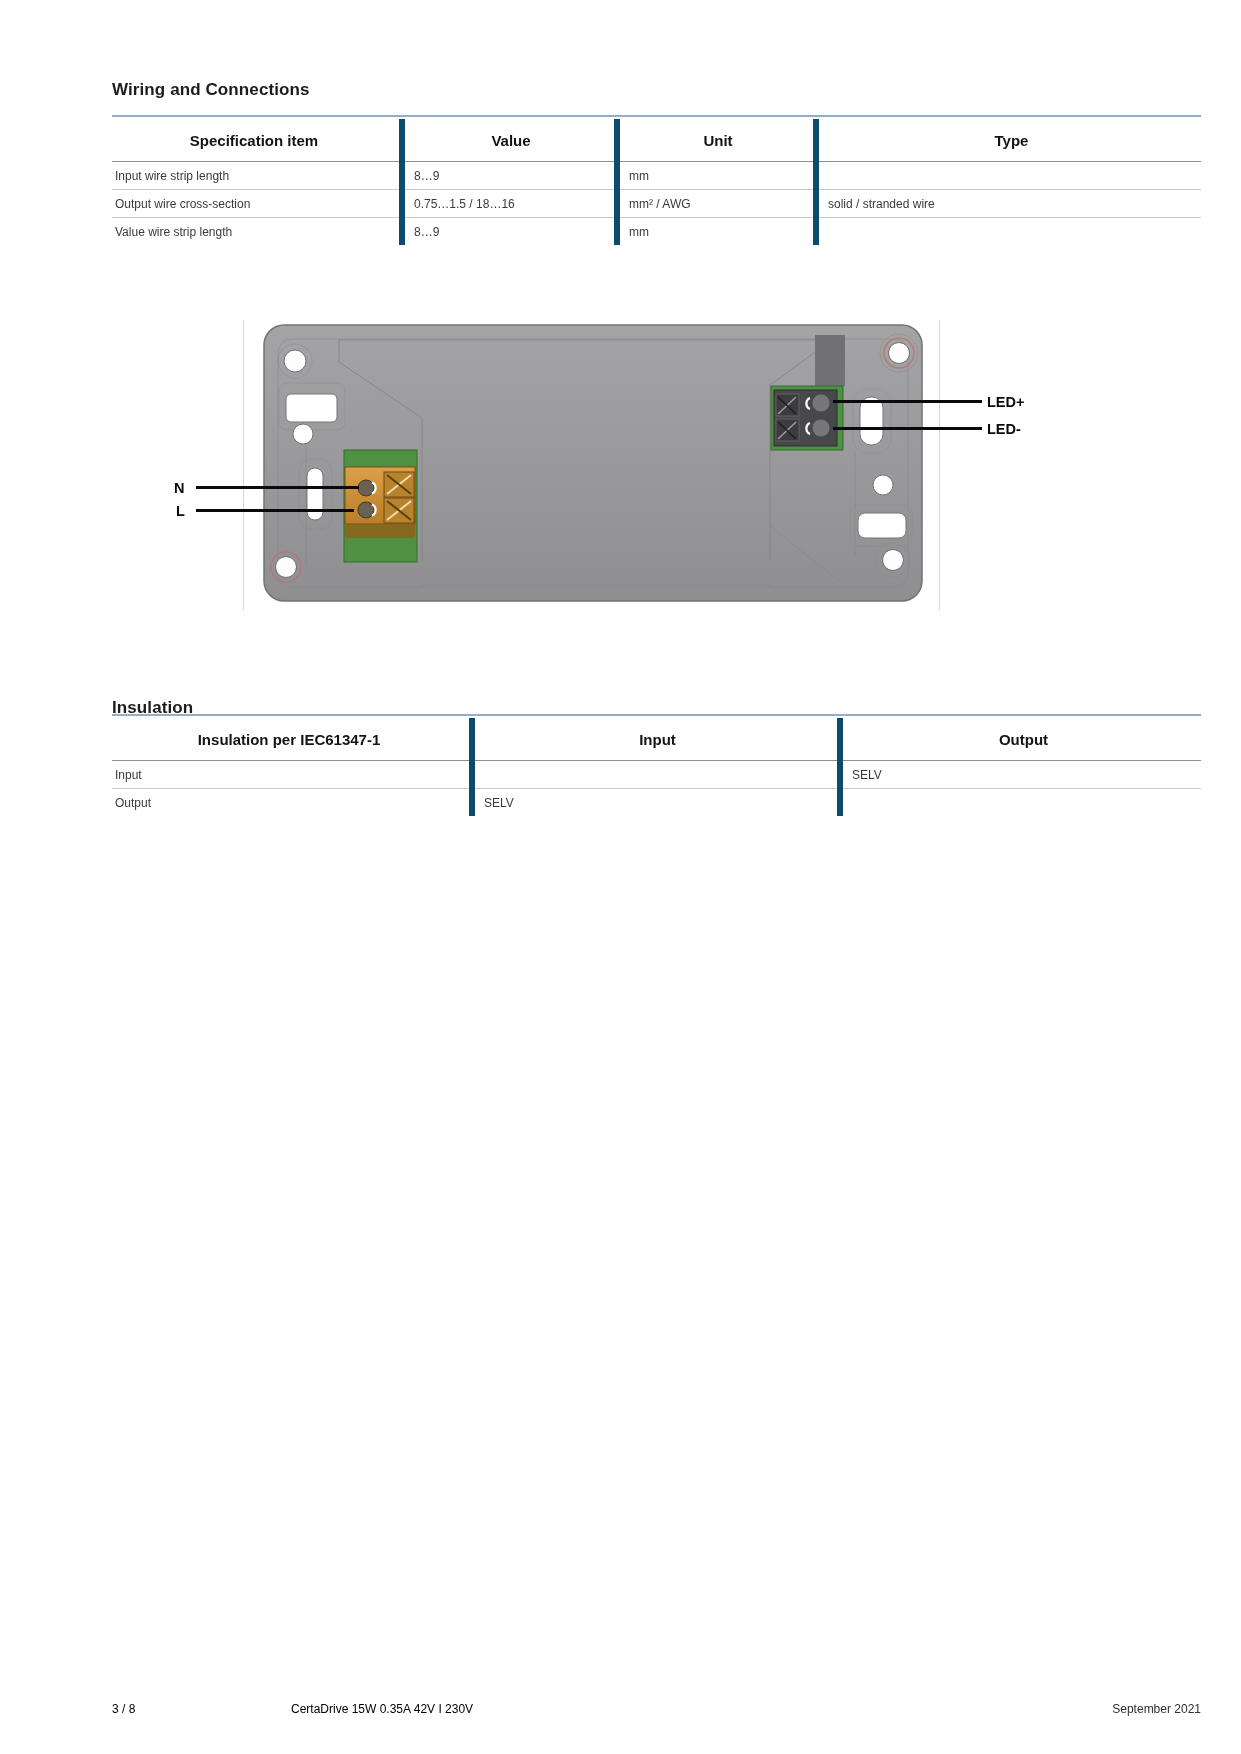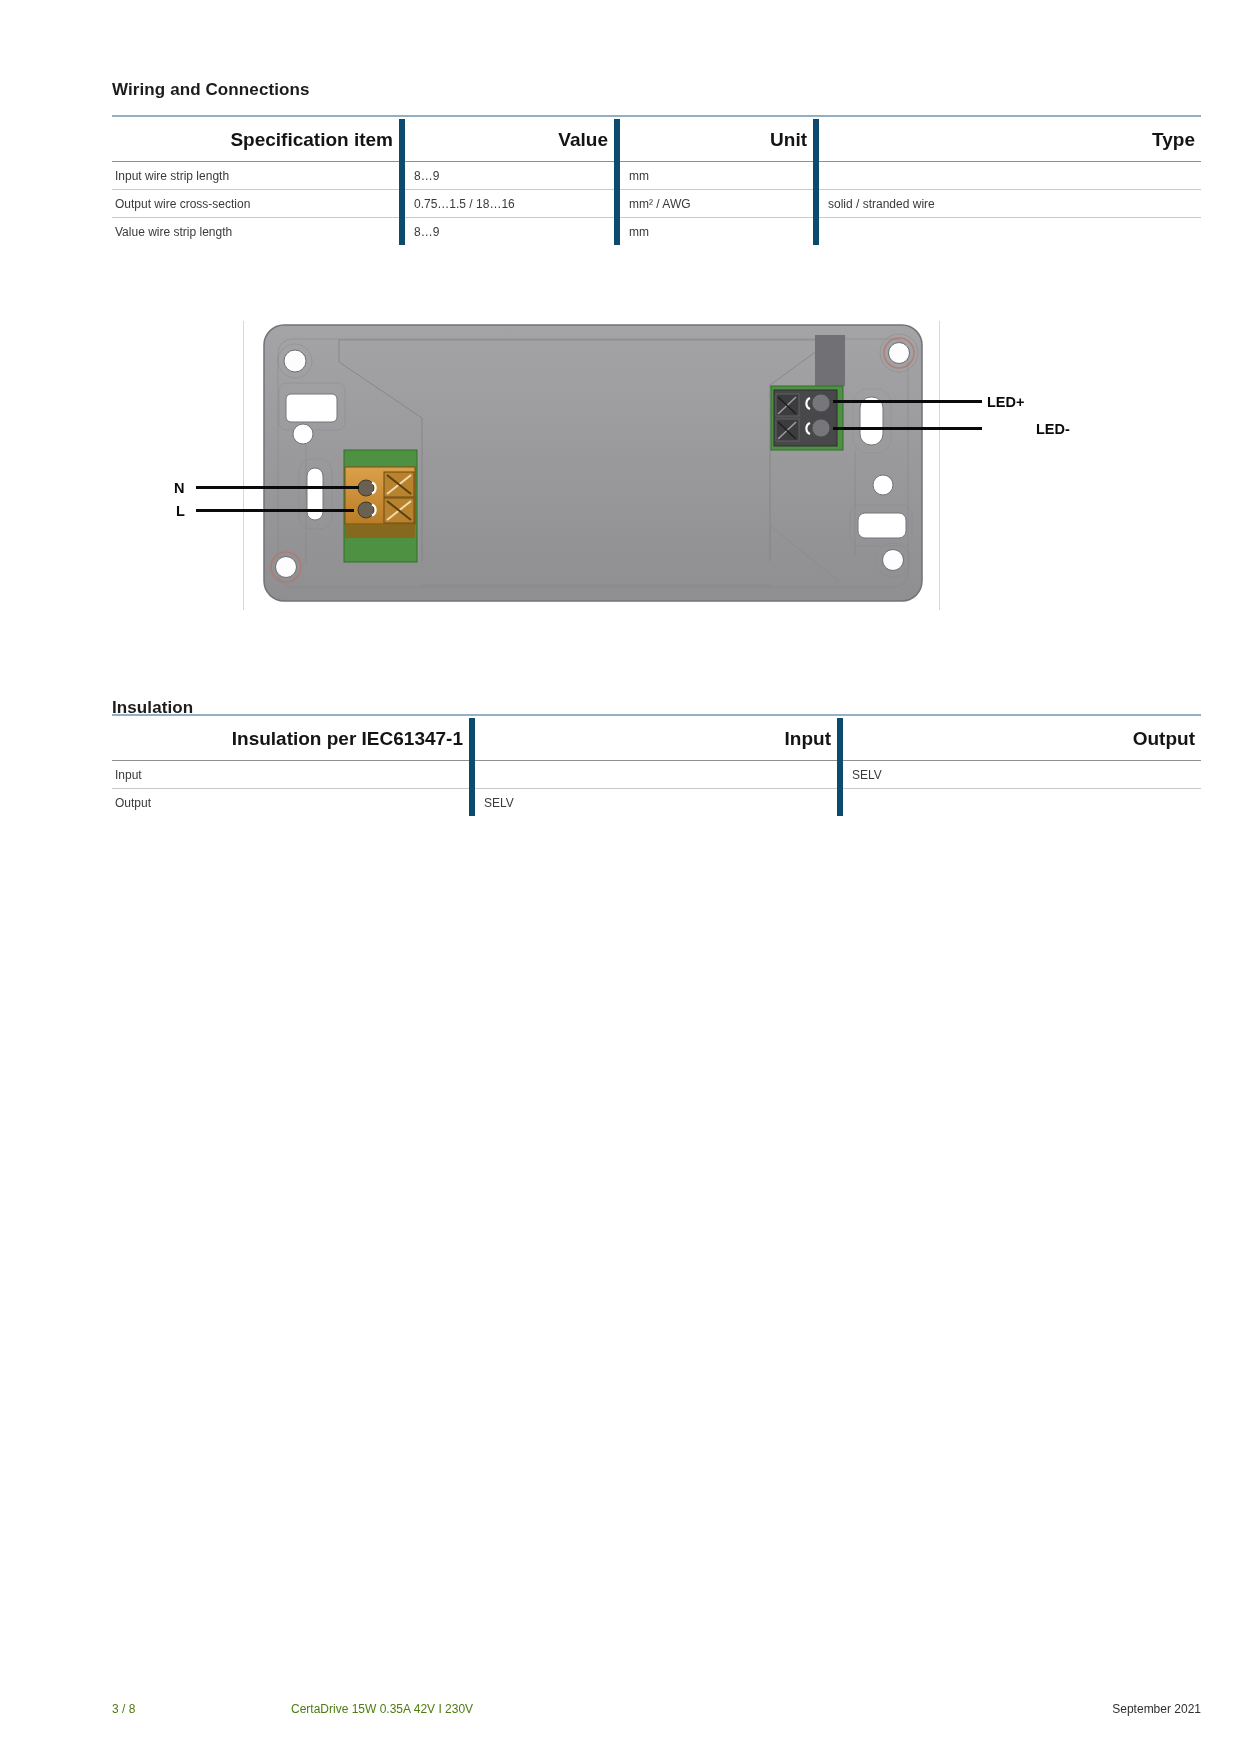--- a/index.html
+++ b/index.html
@@ -3,33 +3,33 @@
 <meta charset="utf-8">
 <style>
   html,body{margin:0;padding:0;background:#ffffff;}
   .page{position:relative;width:1241px;height:1754px;background:#ffffff;overflow:hidden;
         font-family:"Liberation Sans", sans-serif;color:#222;margin-left:36px;}
   .abs{position:absolute;}
   .h1{font-size:17px;font-weight:bold;color:#1c1c1c;letter-spacing:.1px;}
   .rule{height:2px;background:#93afc5;width:1089px;left:76px;}
   .tbl-wrap{left:76px;width:1089px;}
   table.spec{table-layout:fixed;border-collapse:collapse;width:100%;}
-  table.spec th{height:42px;text-align:right;font-weight:bold;font-size:19px;color:#141414;
+  table.spec th{height:42px;text-align:center;font-weight:bold;font-size:15px;color:#141414;
         border-bottom:1px solid #8f8f8f;padding:0 6px 0 9px;vertical-align:middle;}
   table.spec td{height:27px;font-size:12px;color:#3a3a3a;border-top:1px solid #c9c9c9;
         padding:0 6px 0 9px;vertical-align:middle;white-space:nowrap;overflow:hidden;}
   table.spec th:first-child, table.spec td:first-child{padding-left:3px;}
   table.spec th+th, table.spec td+td{border-left:6px solid #0c4a6e;}
   .figure{left:207px;top:321px;width:695px;height:289px;border-left:1px solid #d8d8d8;
         border-right:1px solid #d8d8d8;}
   .figure svg{display:block;}
   .wire-label{font-size:14.5px;font-weight:bold;color:#0a0a0a;line-height:16px;z-index:6;}
   .leader{height:3px;background:#0a0a0a;z-index:5;}
   .footer{font-size:12px;top:1702px;line-height:15px;}
-  .f-gray{color:#4d7c0f;}
+  .f-gray{color:#000000;}
   .f-dark{color:#2f2f2f;}
 </style>
 </head>
 <body>
 
 <div class="page">
 
   <div class="abs h1" style="left:76px;top:80px;">Wiring and Connections</div>
   <div class="abs rule" style="top:115px;"></div>
 
@@ -165,21 +165,21 @@
     </svg>
   </div>
 
   <div class="abs wire-label" style="left:138px;top:480px;">N</div>
   <div class="abs leader" style="left:160px;top:486px;width:163px;"></div>
   <div class="abs wire-label" style="left:140px;top:503px;">L</div>
   <div class="abs leader" style="left:160px;top:509px;width:158px;"></div>
   <div class="abs leader" style="left:797px;top:400px;width:149px;"></div>
   <div class="abs wire-label" style="left:951px;top:394px;">LED+</div>
   <div class="abs leader" style="left:797px;top:427px;width:149px;"></div>
-  <div class="abs wire-label" style="left:1000px;top:421px;">LED-</div>
+  <div class="abs wire-label" style="left:951px;top:421px;">LED-</div>
 
   <div class="abs h1" style="left:76px;top:698px;">Insulation</div>
   <div class="abs rule" style="top:714px;"></div>
 
   <div class="abs tbl-wrap" style="top:718px;">
     <table class="spec">
       <colgroup>
         <col style="width:360px">
           <col style="width:368px">
           <col style="width:361px">

